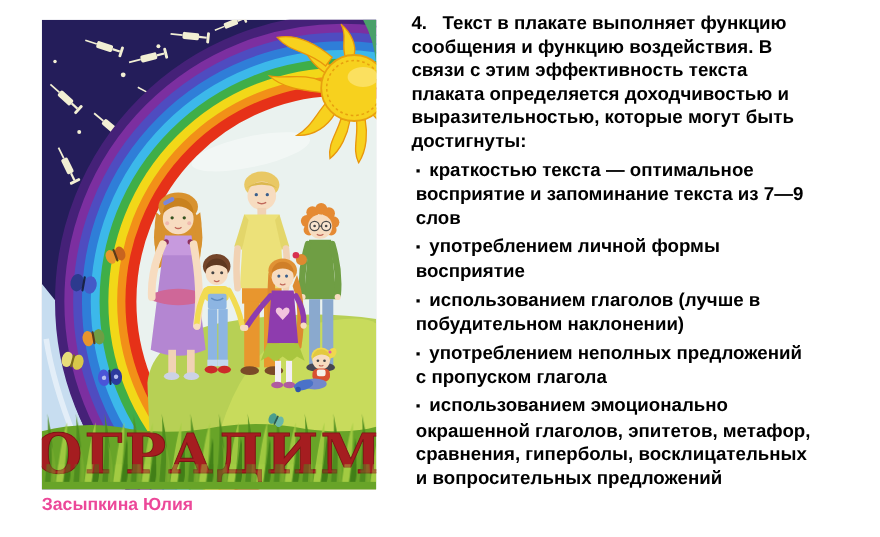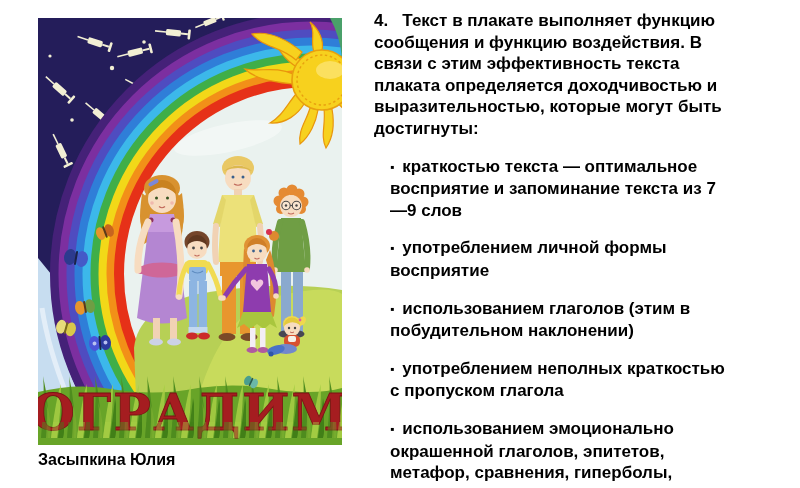--- a/index.html
+++ b/index.html
@@ -1,25 +1,25 @@
 <!DOCTYPE html>
 <html><head>
 <meta charset="utf-8">
 <style>
   html,body{margin:0;padding:0;}
   .page{position:relative;width:800px;height:488px;background:#ffffff;overflow:hidden;
         font-family:"Liberation Sans",sans-serif;}
   .poster{position:absolute;left:38px;top:18px;width:252px;height:427px;}
   .poster svg{display:block;width:304px;height:427px;}
-  .artist{position:absolute;left:38px;top:451px;font-size:16px;font-weight:bold;color:#000000;}
+  .artist{position:absolute;left:38px;top:451px;font-size:16px;font-weight:bold;color:#ec4899;}
   .article{position:absolute;left:374px;top:10px;width:372px;color:#000;
            font-weight:bold;font-size:17px;line-height:21.6px;}
   .article p{margin:0;white-space:pre-wrap;}
   ul.points{list-style:none;margin:0;padding:0;}
-  ul.points li{margin:16px;}
+  ul.points li{margin:4px;}
   .mark{display:inline-block;font-size:12px;vertical-align:1px;margin-right:8px;}
 </style>
 </head>
 <body>
 
 <div class="page">
 
   <div class="poster">
     <svg viewBox="0 0 304 427">
       <defs>
@@ -282,19 +282,19 @@
     </svg>
   </div>
 
   <div class="artist">Засыпкина Юлия</div>
 
   <div class="article">
     <p>4.   Текст в плакате выполняет функцию сообщения и функцию воздействия. В связи с этим эффективность текста плаката определяется доходчивостью и выразительностью, которые могут быть достигнуты:</p>
     <ul class="points">
       <li><span class="mark">▪</span><span>краткостью текста — оптимальное восприятие и запоминание текста из 7—9 слов</span></li>
       <li><span class="mark">▪</span><span>употреблением личной формы восприятие</span></li>
-      <li><span class="mark">▪</span><span>использованием глаголов (этим в побудительном наклонении)</span></li>
-      <li><span class="mark">▪</span><span>употреблением неполных краткостью с пропуском глагола</span></li>
+      <li><span class="mark">▪</span><span>использованием глаголов (лучше в побудительном наклонении)</span></li>
+      <li><span class="mark">▪</span><span>употреблением неполных предложений с пропуском глагола</span></li>
       <li><span class="mark">▪</span><span>использованием эмоционально окрашенной глаголов, эпитетов, метафор, сравнения, гиперболы, восклицательных и вопросительных предложений</span></li>
     </ul>
   </div>
 
 </div>
 
 </body></html>

